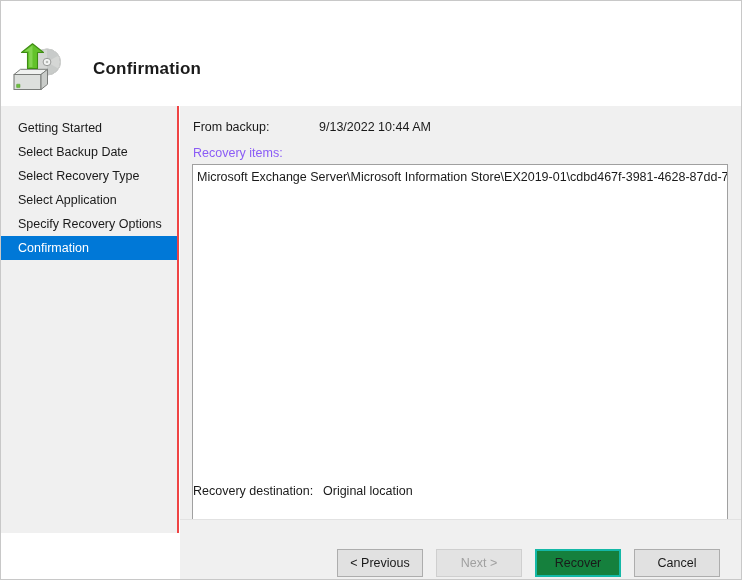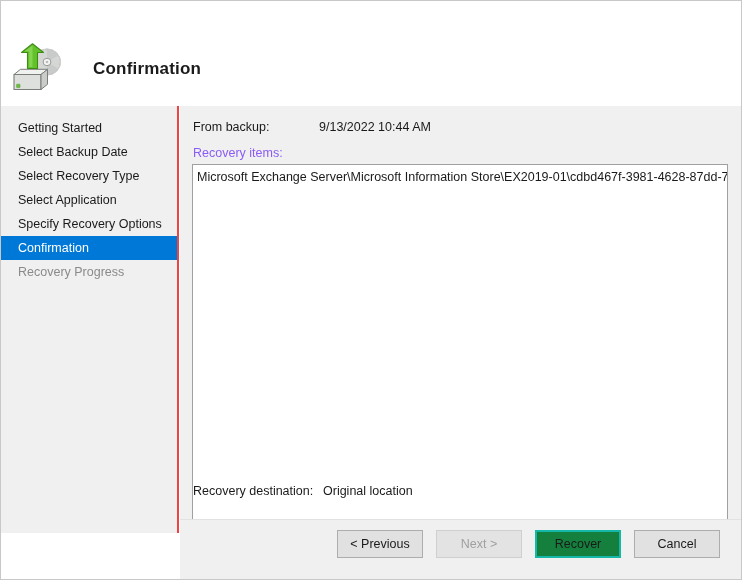--- a/index.html
+++ b/index.html
@@ -229,21 +229,21 @@
     top: 518px;
     width: 561px;
     height: 60px;
     background: #f0f0f0;
     border-top: 1px solid #e2e2e2;
     box-sizing: border-box;
   }
   .btn-row {
     position: absolute;
     right: 21px;
-    top: 10px;
+    top: 29px;
     display: flex;
     gap: 13px;
   }
   .btn {
     width: 86px;
     height: 28px;
     box-sizing: border-box;
     background: #e1e1e1;
     border: 1px solid #adadad;
     font-family: "Liberation Sans", sans-serif;
@@ -296,21 +296,20 @@
 
   <div class="body-area">
 
     <div class="sidebar">
       <div class="nav-item">Getting Started</div>
       <div class="nav-item">Select Backup Date</div>
       <div class="nav-item">Select Recovery Type</div>
       <div class="nav-item">Select Application</div>
       <div class="nav-item">Specify Recovery Options</div>
       <div class="nav-item selected">Confirmation</div>
-      <div class="nav-item disabled">Recovery Progress</div>
     </div>
 
     <div class="content">
 
       <div class="row-frombackup">
         <span class="lbl">From backup:</span><span class="val">9/13/2022 10:44 AM</span>
       </div>
 
       <div class="row-items-label">Recovery items:</div>
 

